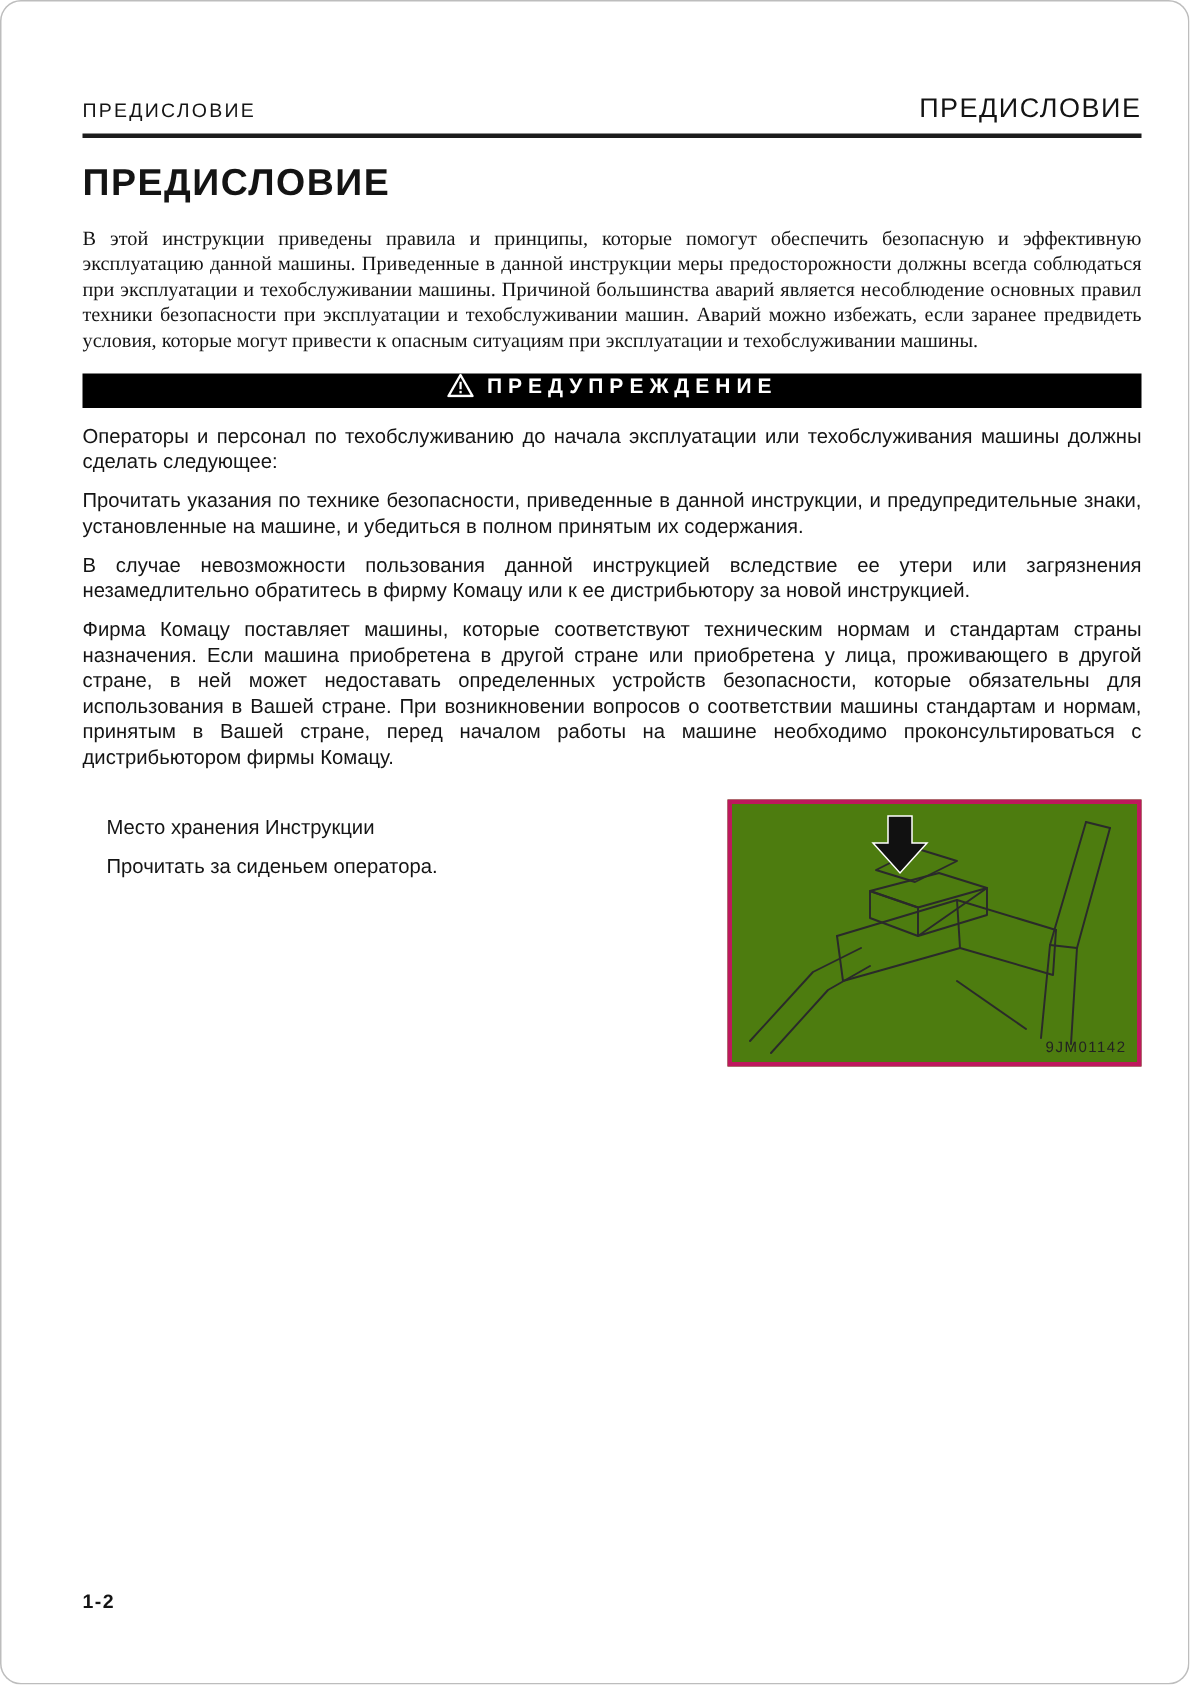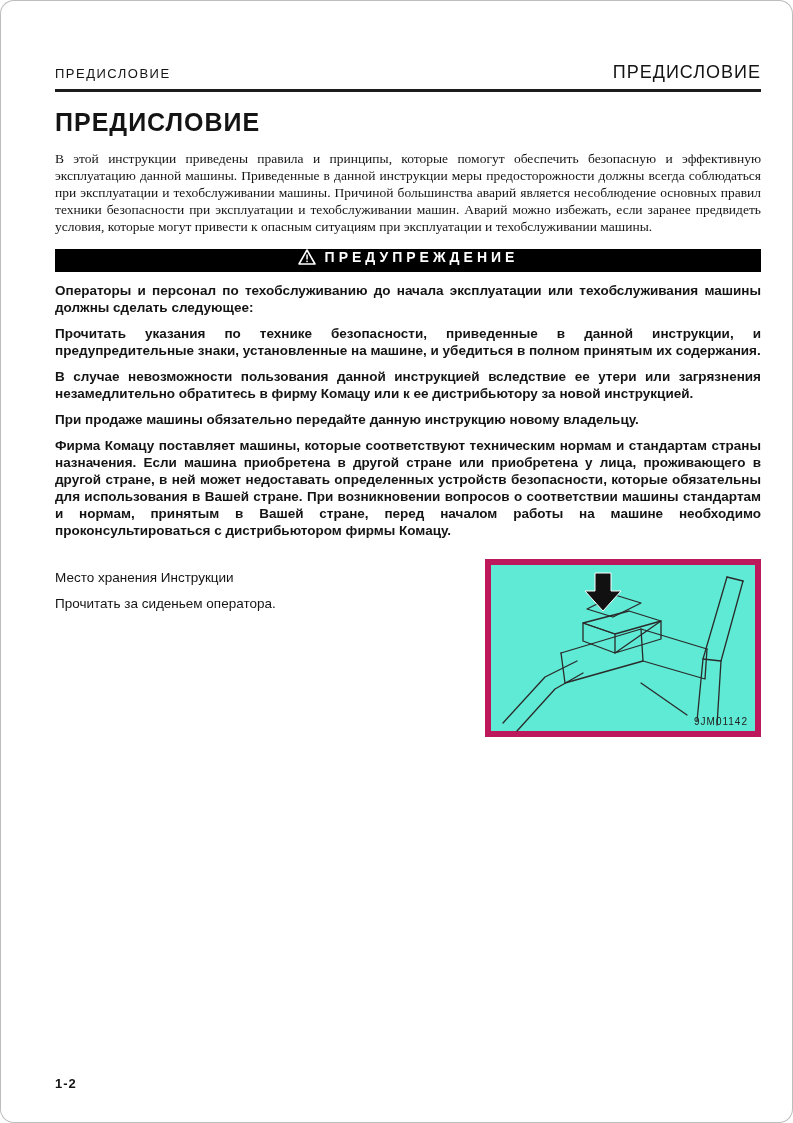--- a/index.html
+++ b/index.html
@@ -40,45 +40,45 @@
     height: 23px;
     display: flex; align-items: flex-start; justify-content: center;
     gap: 9px;
   }
   .warn-icon svg { display: block; }
   .warn-text {
     font-weight: bold; font-size: 14px; letter-spacing: 4px;
   }
   .warn-body { margin-top: 10px; }
   .warn-body p {
-    font-weight: bold;
+    font-weight: normal;
     font-size: 13.5px; line-height: 17px;
     text-align: justify;
     margin-bottom: 9px;
   }
   .storage-row {
     margin-top: 20px;
     display: flex; justify-content: space-between; align-items: flex-start;
   }
-  .storage-text { padding-top: 10px; }
+  .storage-text { padding-top: 10px; margin-left: 16px; }
   .storage-text p { font-size: 13.5px; line-height: 17px; margin-bottom: 9px; }
   .figure-box {
     width: 276px; height: 178px;
-    border: 6px solid #be185d;
+    border: 3px solid #be185d;
     position: relative;
-    background: #5eead4;
+    background: #4d7c0f;
     flex: 0 0 auto;
   }
   .figure-box svg { display: block; margin: 0 auto; }
   .fig-code {
     position: absolute; right: 7px; bottom: 4px;
     font-size: 10px; letter-spacing: 1px; color: #222;
   }
   .page-number {
-    position: absolute; left: 55px; bottom: 32px;
+    position: absolute; left: 55px; bottom: 48px;
     font-weight: bold; font-size: 13px; letter-spacing: 1px;
   }
 </style>
 </head>
 <body>
 
 <div class="page">
 
   <header class="running-head">
     <span class="rh-left">ПРЕДИСЛОВИЕ</span>
@@ -98,21 +98,20 @@
         <rect x="8.3" y="11.6" width="1.5" height="1.6" fill="#ffffff"></rect>
       </svg>
     </span>
     <span class="warn-text">ПРЕДУПРЕЖДЕНИЕ</span>
   </div>
 
   <div class="warn-body">
     <p>Операторы и персонал по техобслуживанию до начала эксплуатации или техобслуживания машины должны сделать следующее:</p>
     <p>Прочитать указания по технике безопасности, приведенные в данной инструкции, и предупредительные знаки, установленные на машине, и убедиться в полном принятым их содержания.</p>
     <p>В случае невозможности пользования данной инструкцией вследствие ее утери или загрязнения незамедлительно обратитесь в фирму Комацу или к ее дистрибьютору за новой инструкцией.</p>
-    <p>При продаже машины обязательно передайте данную инструкцию новому владельцу.</p>
     <p>Фирма Комацу поставляет машины, которые соответствуют техническим нормам и стандартам страны назначения. Если машина приобретена в другой стране или приобретена у лица, проживающего в другой стране, в ней может недоставать определенных устройств безопасности, которые обязательны для использования в Вашей стране. При возникновении вопросов о соответствии машины стандартам и нормам, принятым в Вашей стране, перед началом работы на машине необходимо проконсультироваться с дистрибьютором фирмы Комацу.</p>
   </div>
 
   <div class="storage-row">
     <div class="storage-text">
       <p>Место хранения Инструкции</p>
       <p>Прочитать за сиденьем оператора.</p>
     </div>
 
     <figure class="figure-box">

